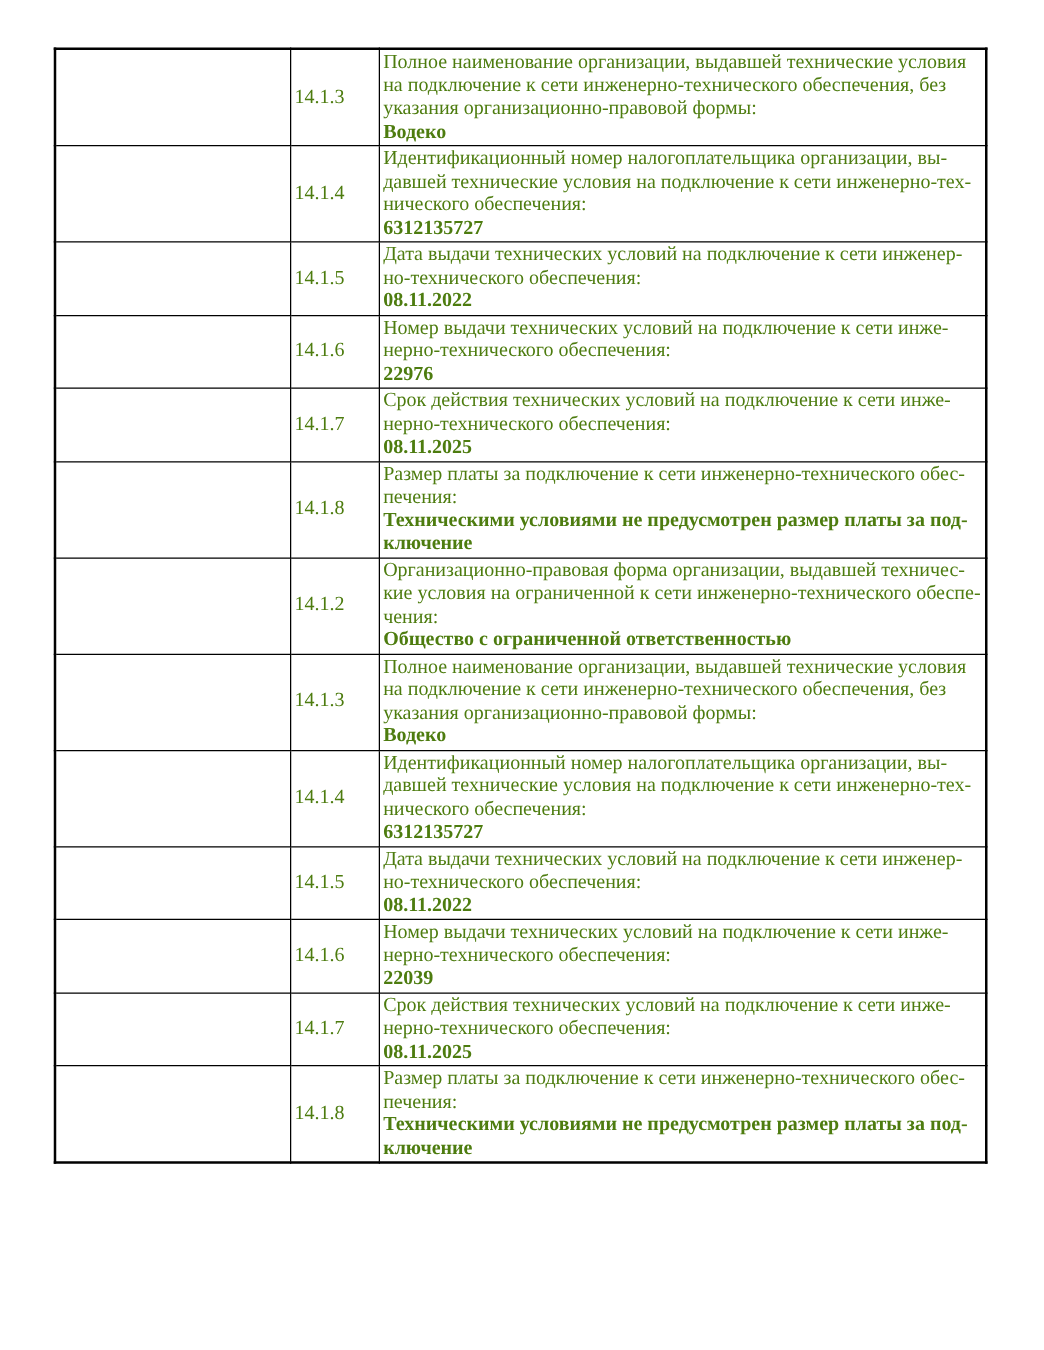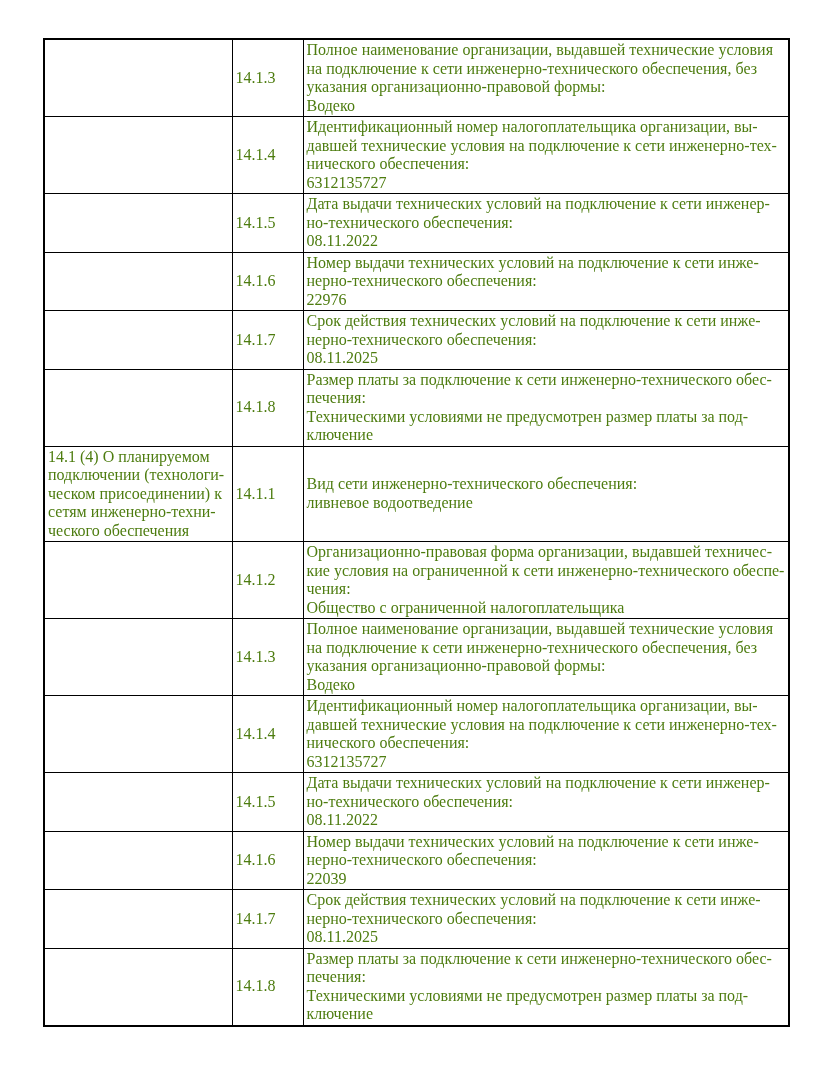--- a/index.html
+++ b/index.html
@@ -34,21 +34,21 @@
     vertical-align: middle;
     padding: 1px 3px;
     font-size: 16px;
     line-height: 18.5px;
     color: #4d7c0f;
     overflow: hidden;
   }
   td.c1 { white-space: pre-line; }
   td.c2 { }
   .lbl { white-space: pre-line; }
-  .val { white-space: pre-line; font-weight: normal; }
+  .val { white-space: pre-line; font-weight: bold; }
 </style>
 </head>
 <body>
 
 <div class="page">
   <table class="decl">
     <colgroup>
       <col style="width:188px">
       <col style="width:71px">
       <col style="width:486px">
@@ -105,39 +105,27 @@
           <td class="c1"></td>
           <td class="c2">14.1.8</td>
           <td class="c3">
             <div class="lbl">Размер платы за подключение к сети инженерно-технического обес-
 печения:</div>
             <div class="val">Техническими условиями не предусмотрен размер платы за под-
 ключение</div>
           </td>
         </tr>
         <tr>
-          <td class="c1">14.1 (4) О планируемом
-подключении (технологи-
-ческом присоединении) к
-сетям инженерно-техни-
-ческого обеспечения</td>
-          <td class="c2">14.1.1</td>
-          <td class="c3">
-            <div class="lbl">Вид сети инженерно-технического обеспечения:</div>
-            <div class="val">ливневое водоотведение</div>
-          </td>
-        </tr>
-        <tr>
           <td class="c1"></td>
           <td class="c2">14.1.2</td>
           <td class="c3">
             <div class="lbl">Организационно-правовая форма организации, выдавшей техничес-
 кие условия на ограниченной к сети инженерно-технического обеспе-
 чения:</div>
-            <div class="val">Общество с ограниченной налогоплательщика</div>
+            <div class="val">Общество с ограниченной ответственностью</div>
           </td>
         </tr>
         <tr>
           <td class="c1"></td>
           <td class="c2">14.1.3</td>
           <td class="c3">
             <div class="lbl">Полное наименование организации, выдавшей технические условия
 на подключение к сети инженерно-технического обеспечения, без
 указания организационно-правовой формы:</div>
             <div class="val">Водеко</div>

